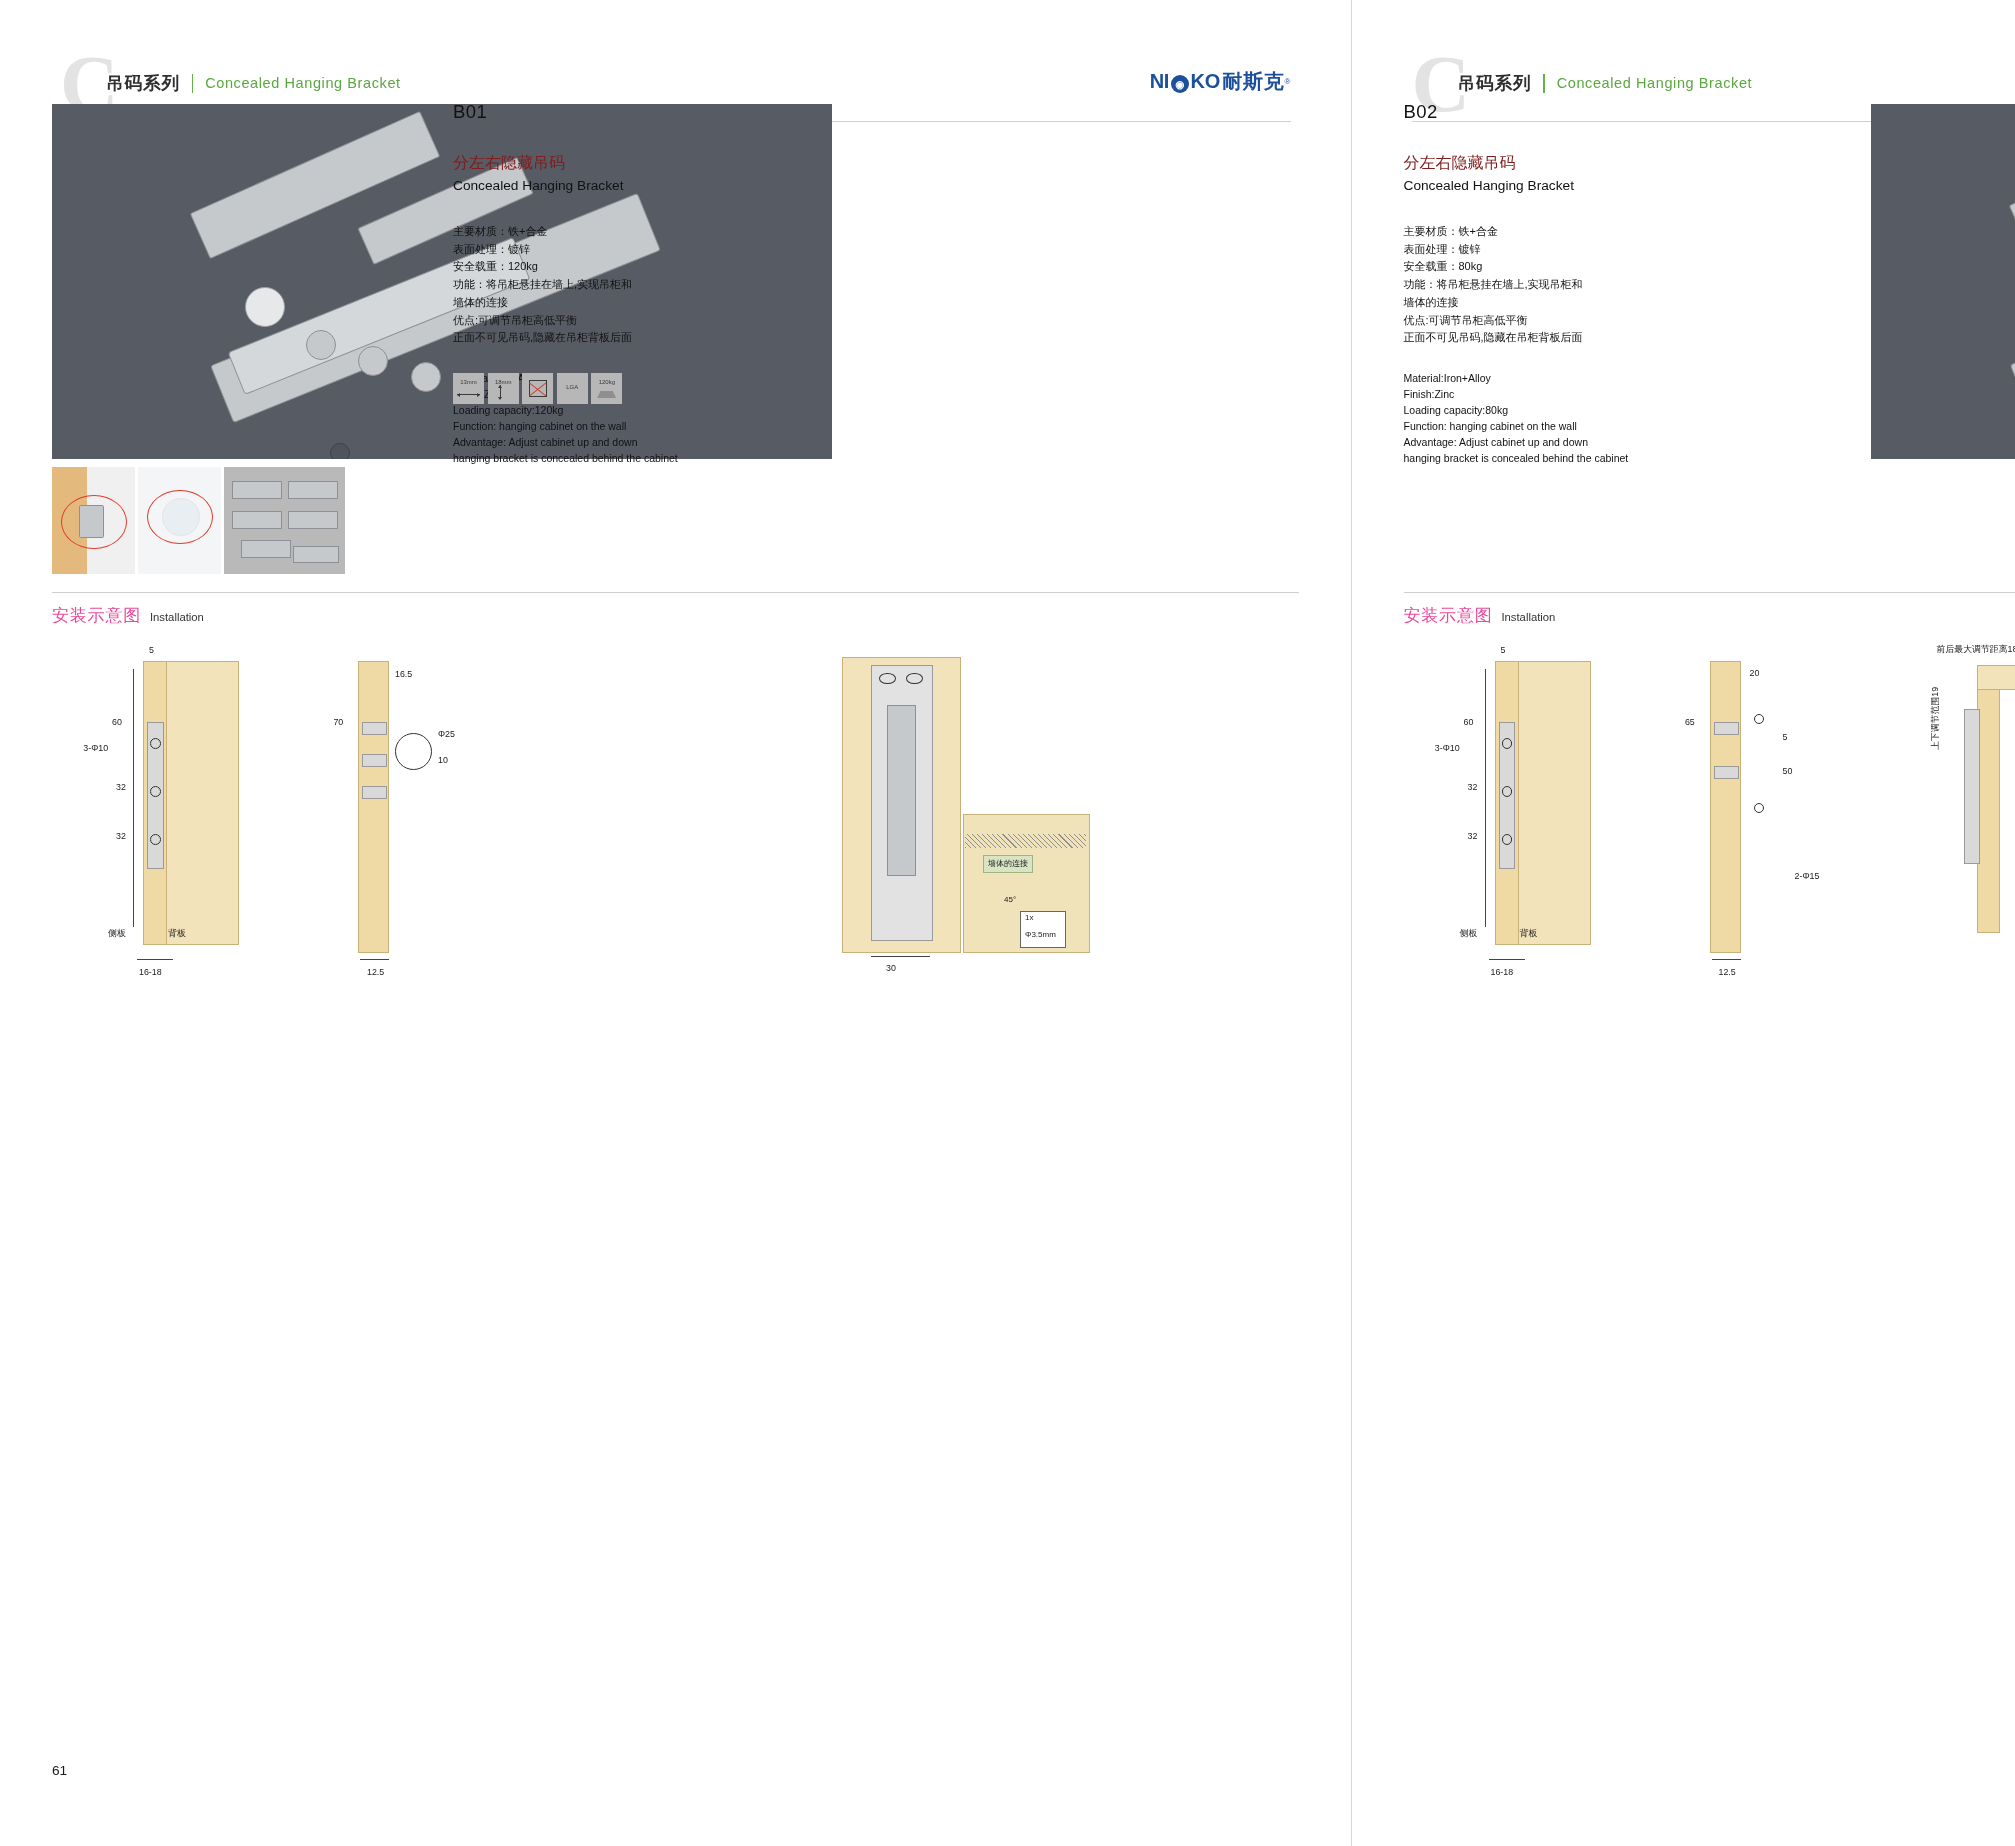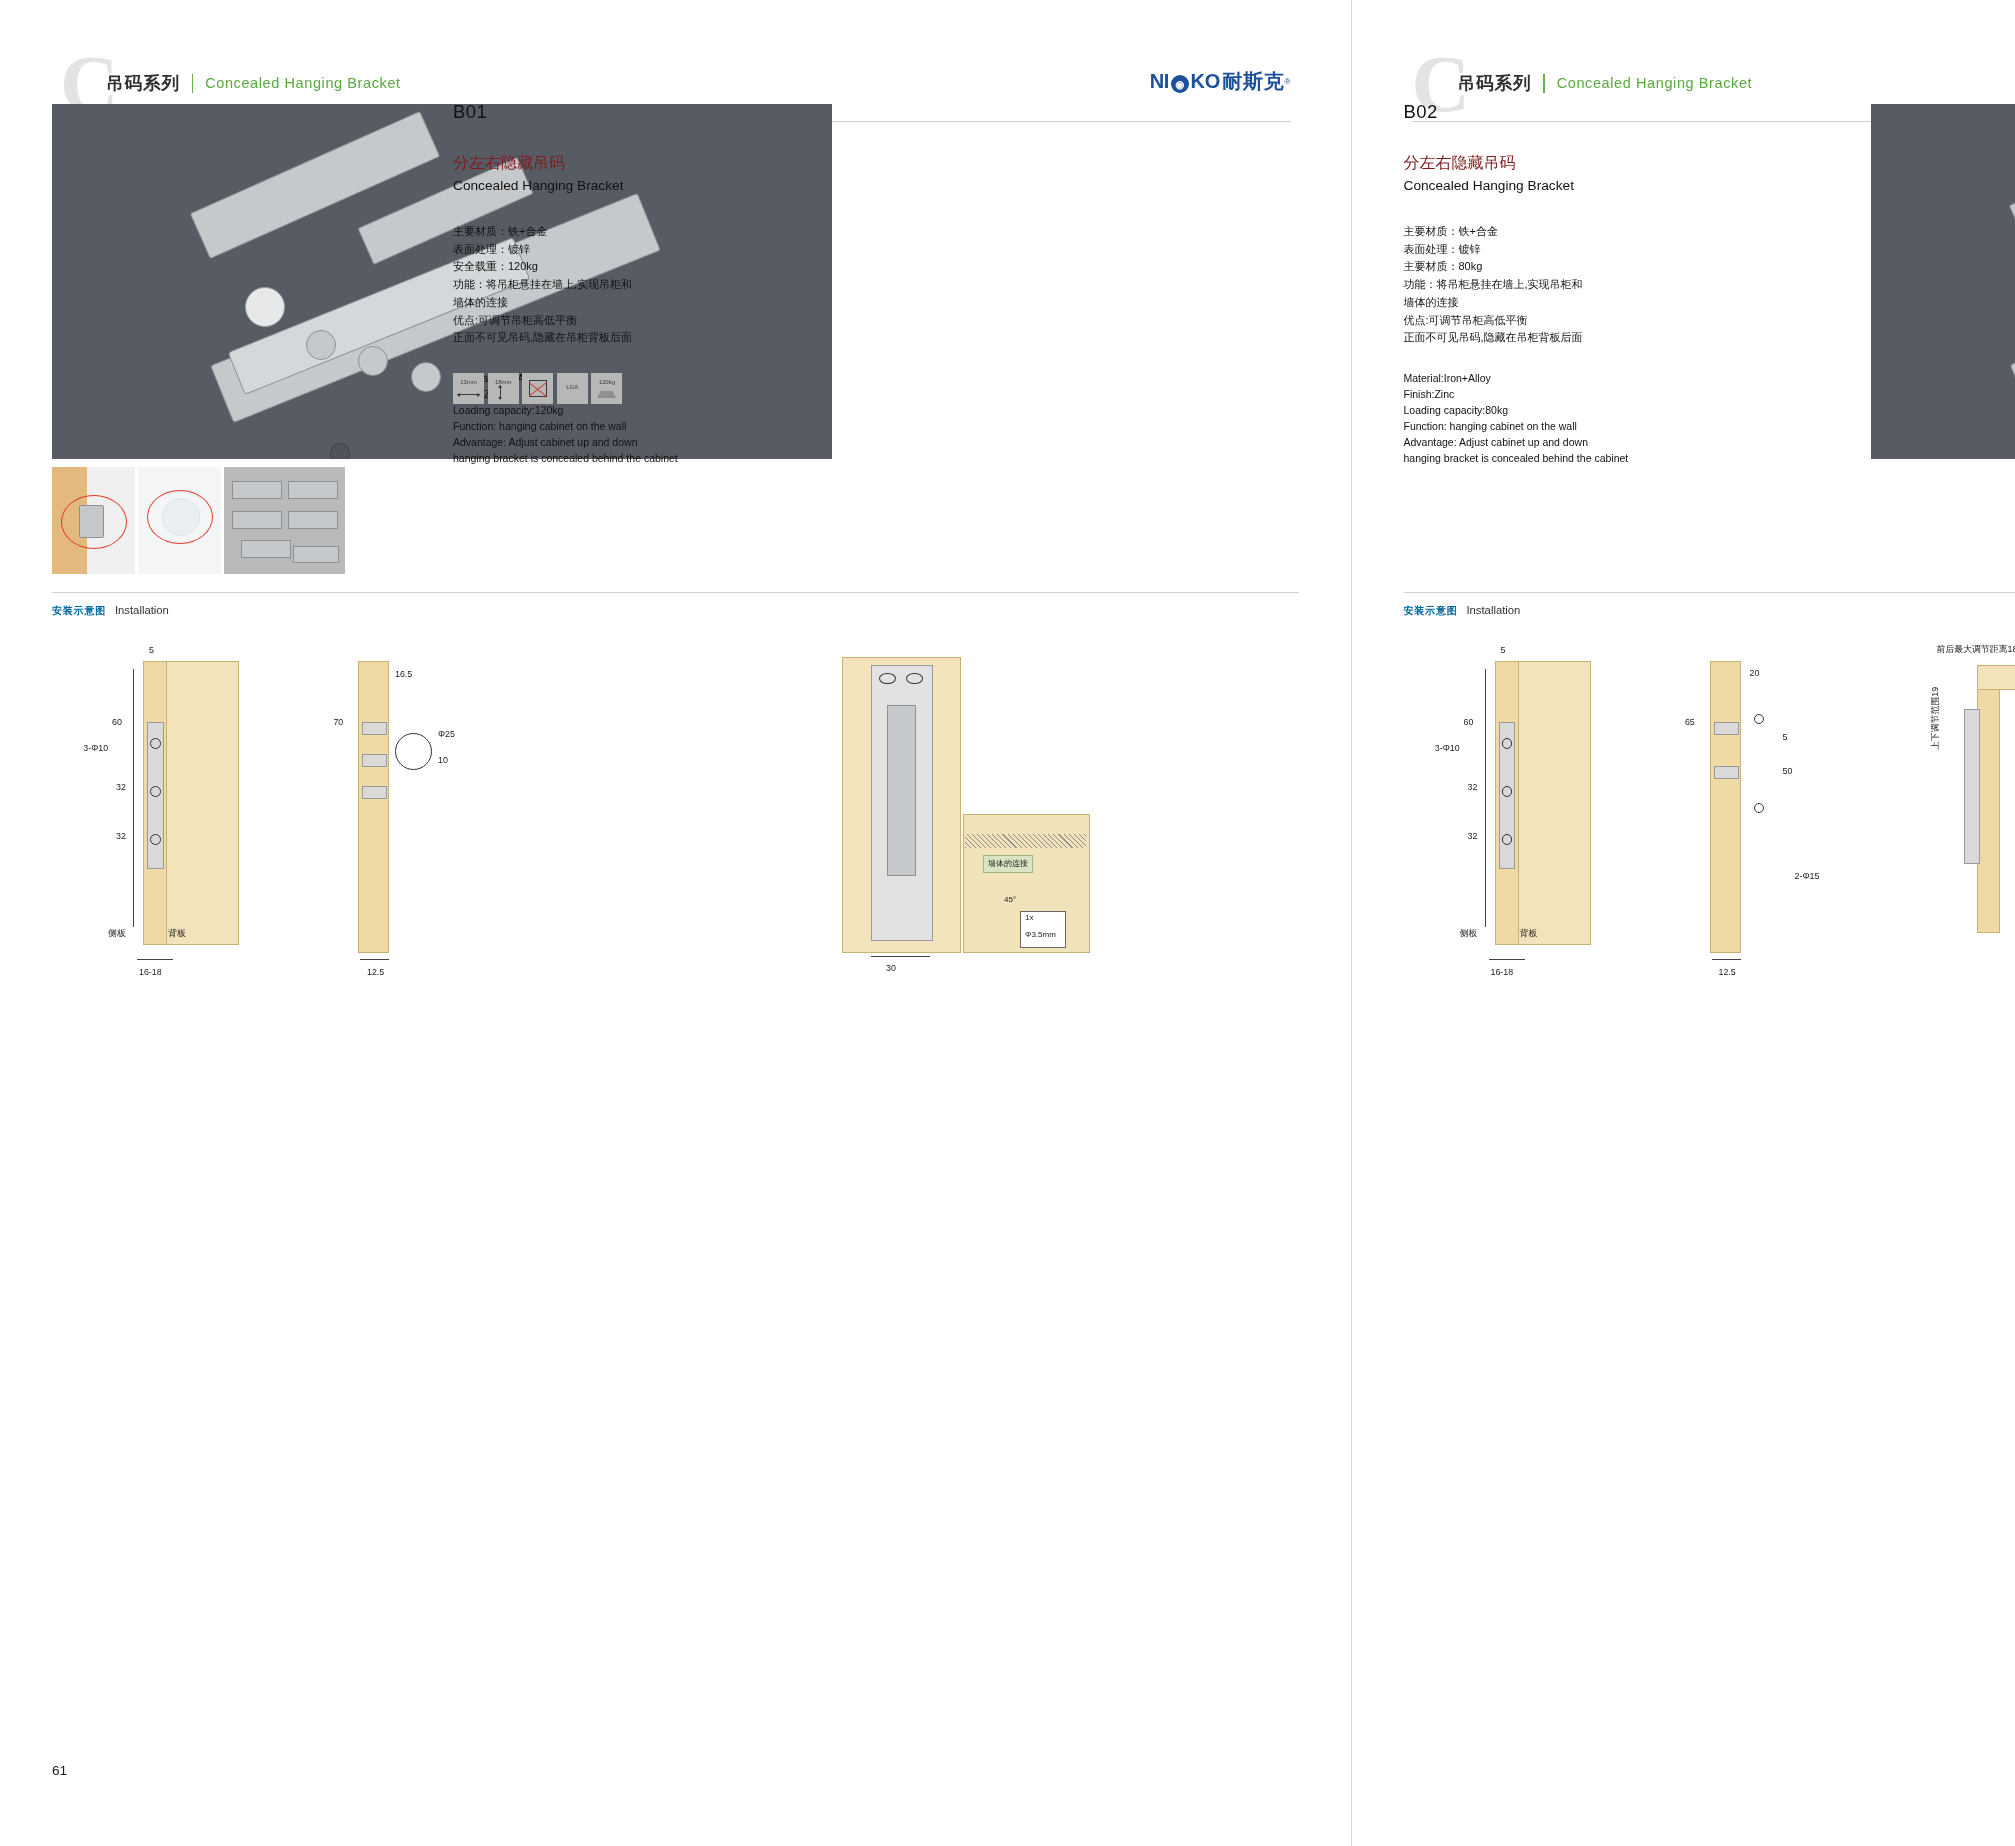--- a/index.html
+++ b/index.html
@@ -63,21 +63,21 @@
   .th1{background:linear-gradient(90deg,#e3b97e 0 42%,#f0f0f0 42% 100%);}
   .th2{background:#f3f5f6;}
   .th3{background:#b9b9b9;}
   .th-wide{width:121px;}
   .red-ellipse{position:absolute;border:1.6px solid #e23b2a;border-radius:50%;}
 
   
   .inst{position:absolute;top:592px;left:52px;right:52px;}
   .inst-rule{height:1.2px;background:#cfcfcf;}
   .inst-t{margin-top:11.3px;display:flex;align-items:baseline;}
-  .inst-cn{font-size:10px;color:#0369a1;font-weight:bold;letter-spacing:0.8px;}
+  .inst-cn{font-size:17px;color:#ec4899;font-weight:normal;letter-spacing:0.8px;}
   .inst-en{font-size:11.3px;color:#333;margin-left:8.9px;}
 
   .draw{position:absolute;top:633px;height:375px;}
   .draw.l{left:52px;right:52px;}
   .pn{position:absolute;bottom:69px;font-size:13.7px;color:#1b1b1b;}
   .pn.l{left:52px;}
 
   
   .dw{position:absolute;}
   .wood{background:#efd9a5;border:0.8px solid #c9b079;}
@@ -277,21 +277,21 @@
 
     </div>
 
     <div class="info r">
       <div class="code">B02</div>
       <div class="t-cn">分左右隐藏吊码</div>
       <div class="t-en">Concealed Hanging Bracket</div>
       <div class="spec-cn">
         <div>主要材质：铁+合金</div>
         <div>表面处理：镀锌</div>
-        <div>主要材质：80kg</div>
+        <div>安全载重：80kg</div>
         <div>功能：将吊柜悬挂在墙上,实现吊柜和</div>
         <div>墙体的连接</div>
         <div>优点:可调节吊柜高低平衡</div>
         <div>正面不可见吊码,隐藏在吊柜背板后面</div>
       </div>
       <div class="spec-en">
         <div>Material:Iron+Alloy</div>
         <div>Finish:Zinc</div>
         <div>Loading capacity:80kg</div>
         <div>Function: hanging cabinet on the wall</div>

